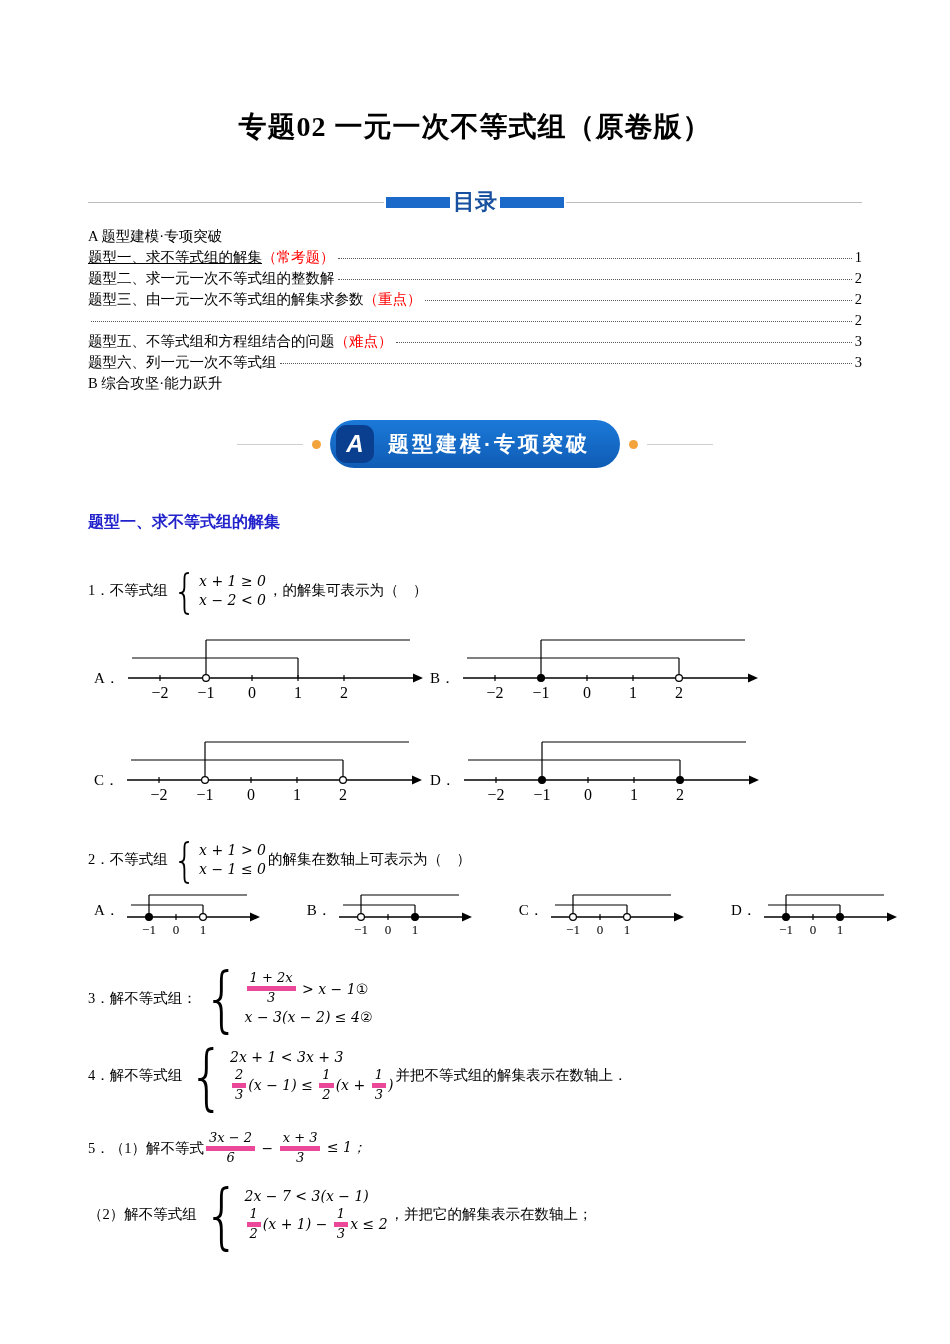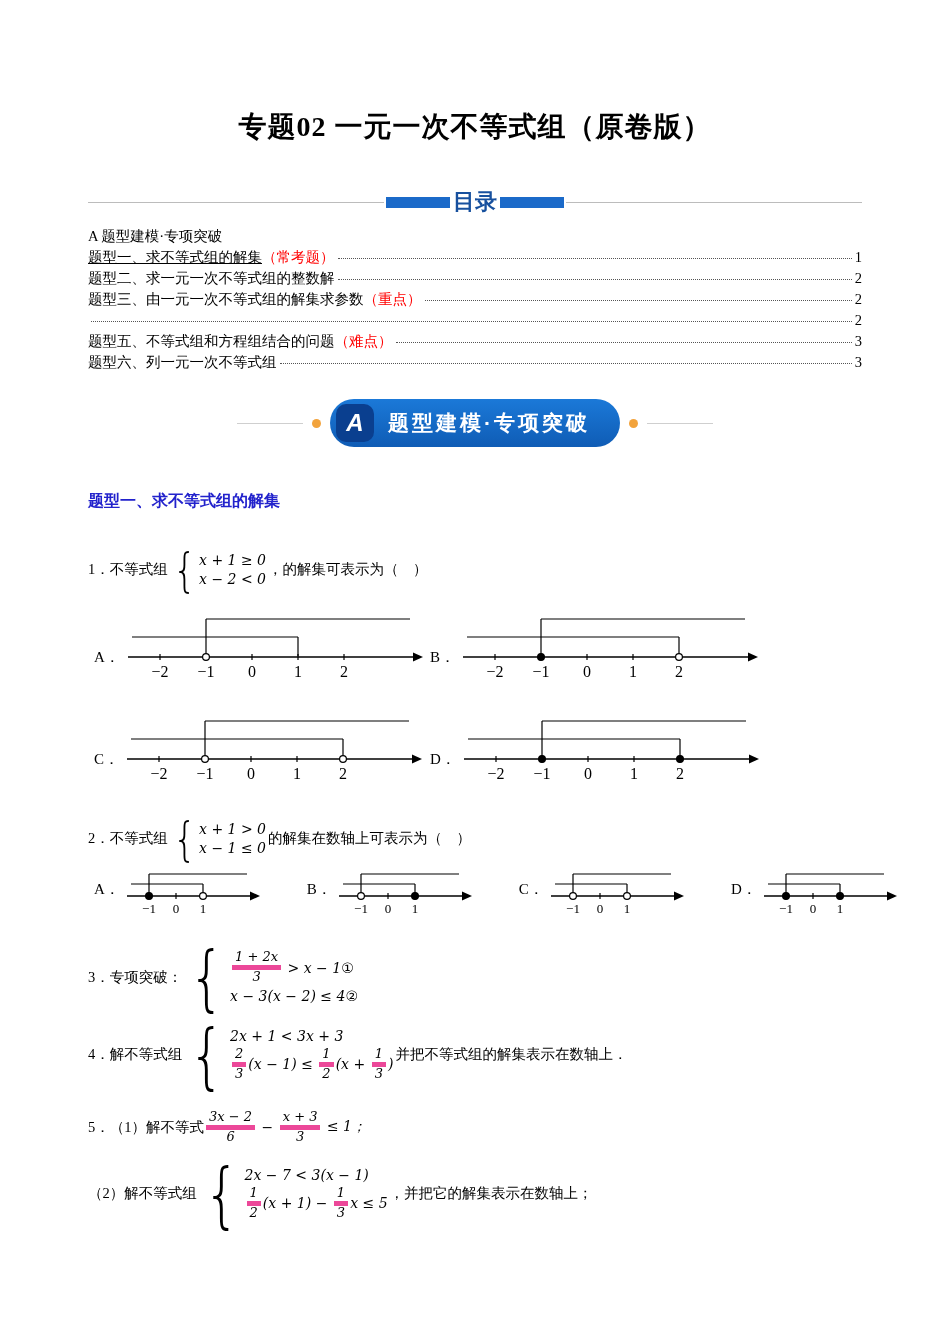--- a/index.html
+++ b/index.html
@@ -115,20 +115,21 @@
       <span class="leader"></span>
       <span class="pg">3</span>
     </div>
     <div class="toc-item">
       <span class="lbl">题型六、列一元一次不等式组</span>
         <span class="tag"></span>
       <span class="leader"></span>
       <span class="pg">3</span>
     </div>
 
+    <div class="toc-sec">B 综合攻坚·能力跃升</div>
   </div>
 
   <div class="banner-row">
     <span class="deco-line"></span>
     <span class="deco-dot"></span>
     <div class="banner">
       <span class="badge">A</span>
       <span class="banner-label">题型建模·专项突破</span>
     </div>
     <span class="deco-dot"></span>
@@ -333,21 +334,21 @@
             <line x1="80" y1="29" x2="80" y2="18" stroke="#000" stroke-width="1.2"></line>
             <line x1="8" y1="18" x2="80" y2="18" stroke="#000" stroke-width="1.2"></line>
             <circle cx="26" cy="30" r="3.4" fill="#000" stroke="#000" stroke-width="1.2"></circle>
             <circle cx="80" cy="30" r="3.4" fill="#000" stroke="#000" stroke-width="1.2"></circle>
           </svg></span>
     </div>
   </div>
 
   <div class="problem p3">
     <span class="t">3．</span>
-    <span class="t">专项突破：</span>
+    <span class="t">解不等式组：</span>
     <span class="sys">
       <span class="brace b3">{</span>
       <span class="sys-lines">
         <span class="mathline">
             <span class="frac math">
               <span class="fn">1 + 2x</span>
               <span class="fd">3</span>
             </span>
             <span class="mt"> &gt; x − 1①</span>
           </span>
@@ -417,20 +418,20 @@
         <span class="mathline">
             <span class="frac math">
               <span class="fn">1</span>
               <span class="fd">2</span>
             </span>
             <span class="mt">(x + 1) − </span>
             <span class="frac math">
               <span class="fn">1</span>
               <span class="fd">3</span>
             </span>
-            <span class="mt">x ≤ 5</span>
+            <span class="mt">x ≤ 2</span>
           </span>
       </span>
     </span>
     <span class="t">，并把它的解集表示在数轴上；</span>
   </div>
 
 </div>
 
 </body></html>

